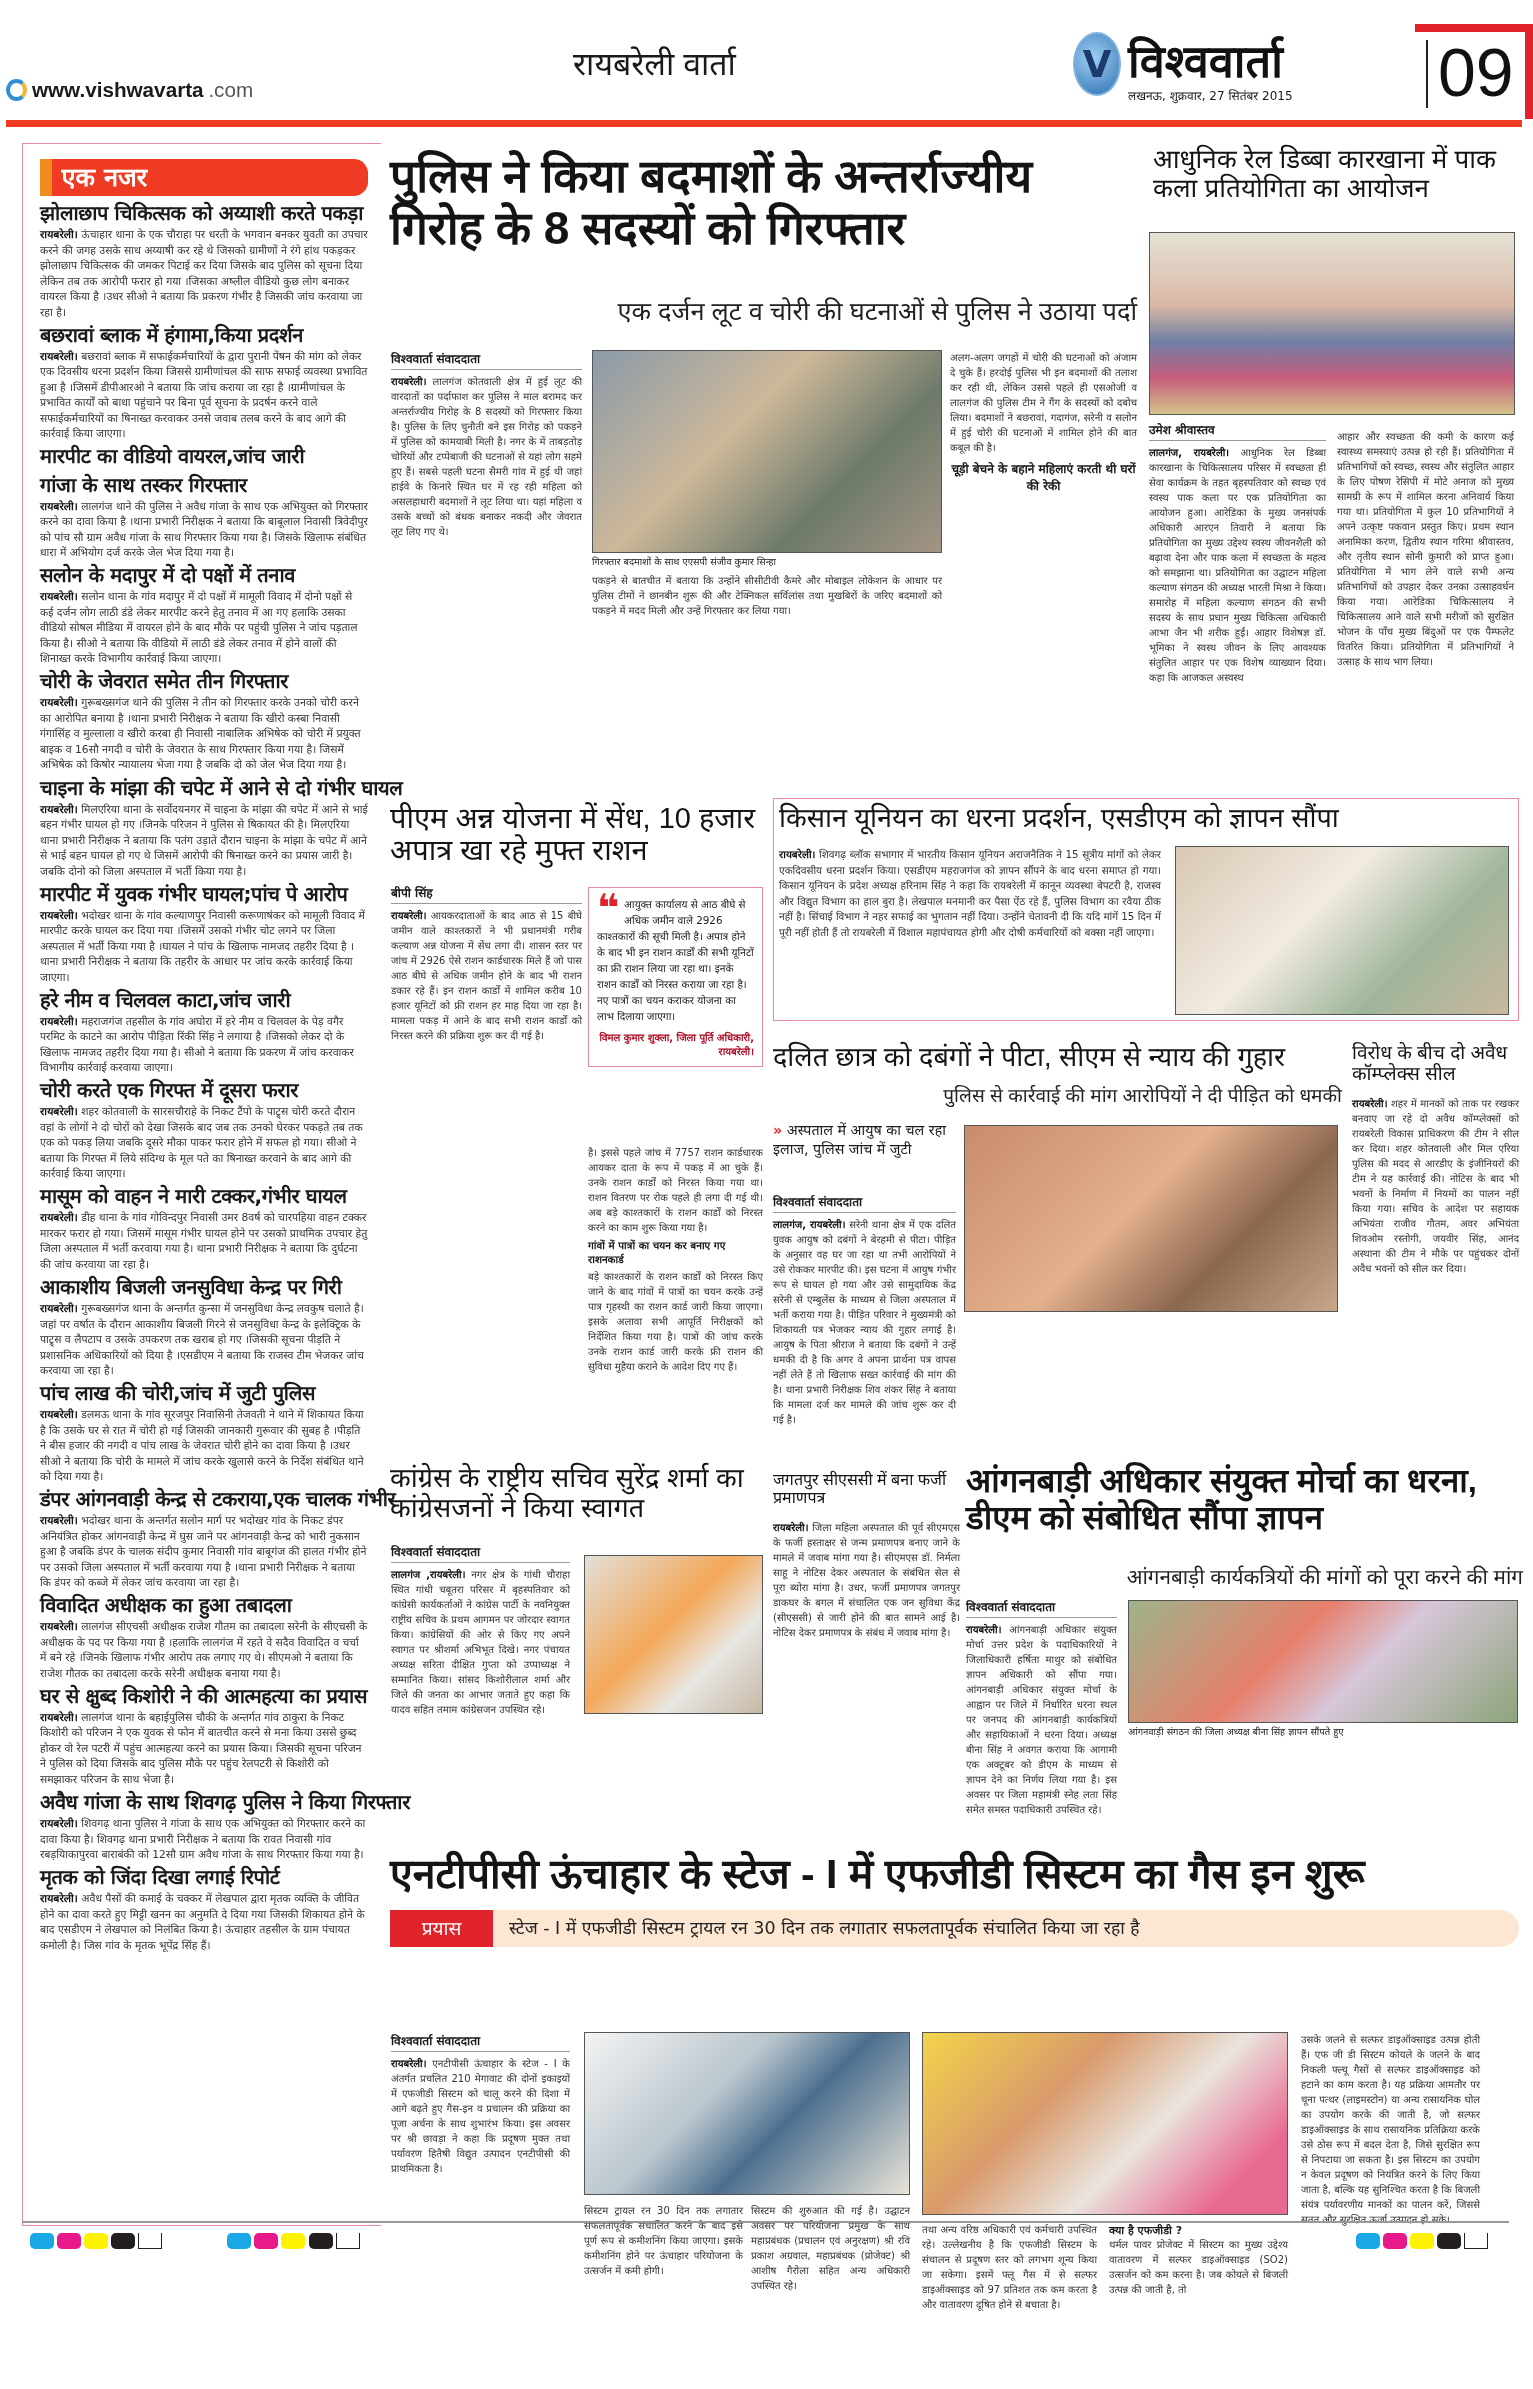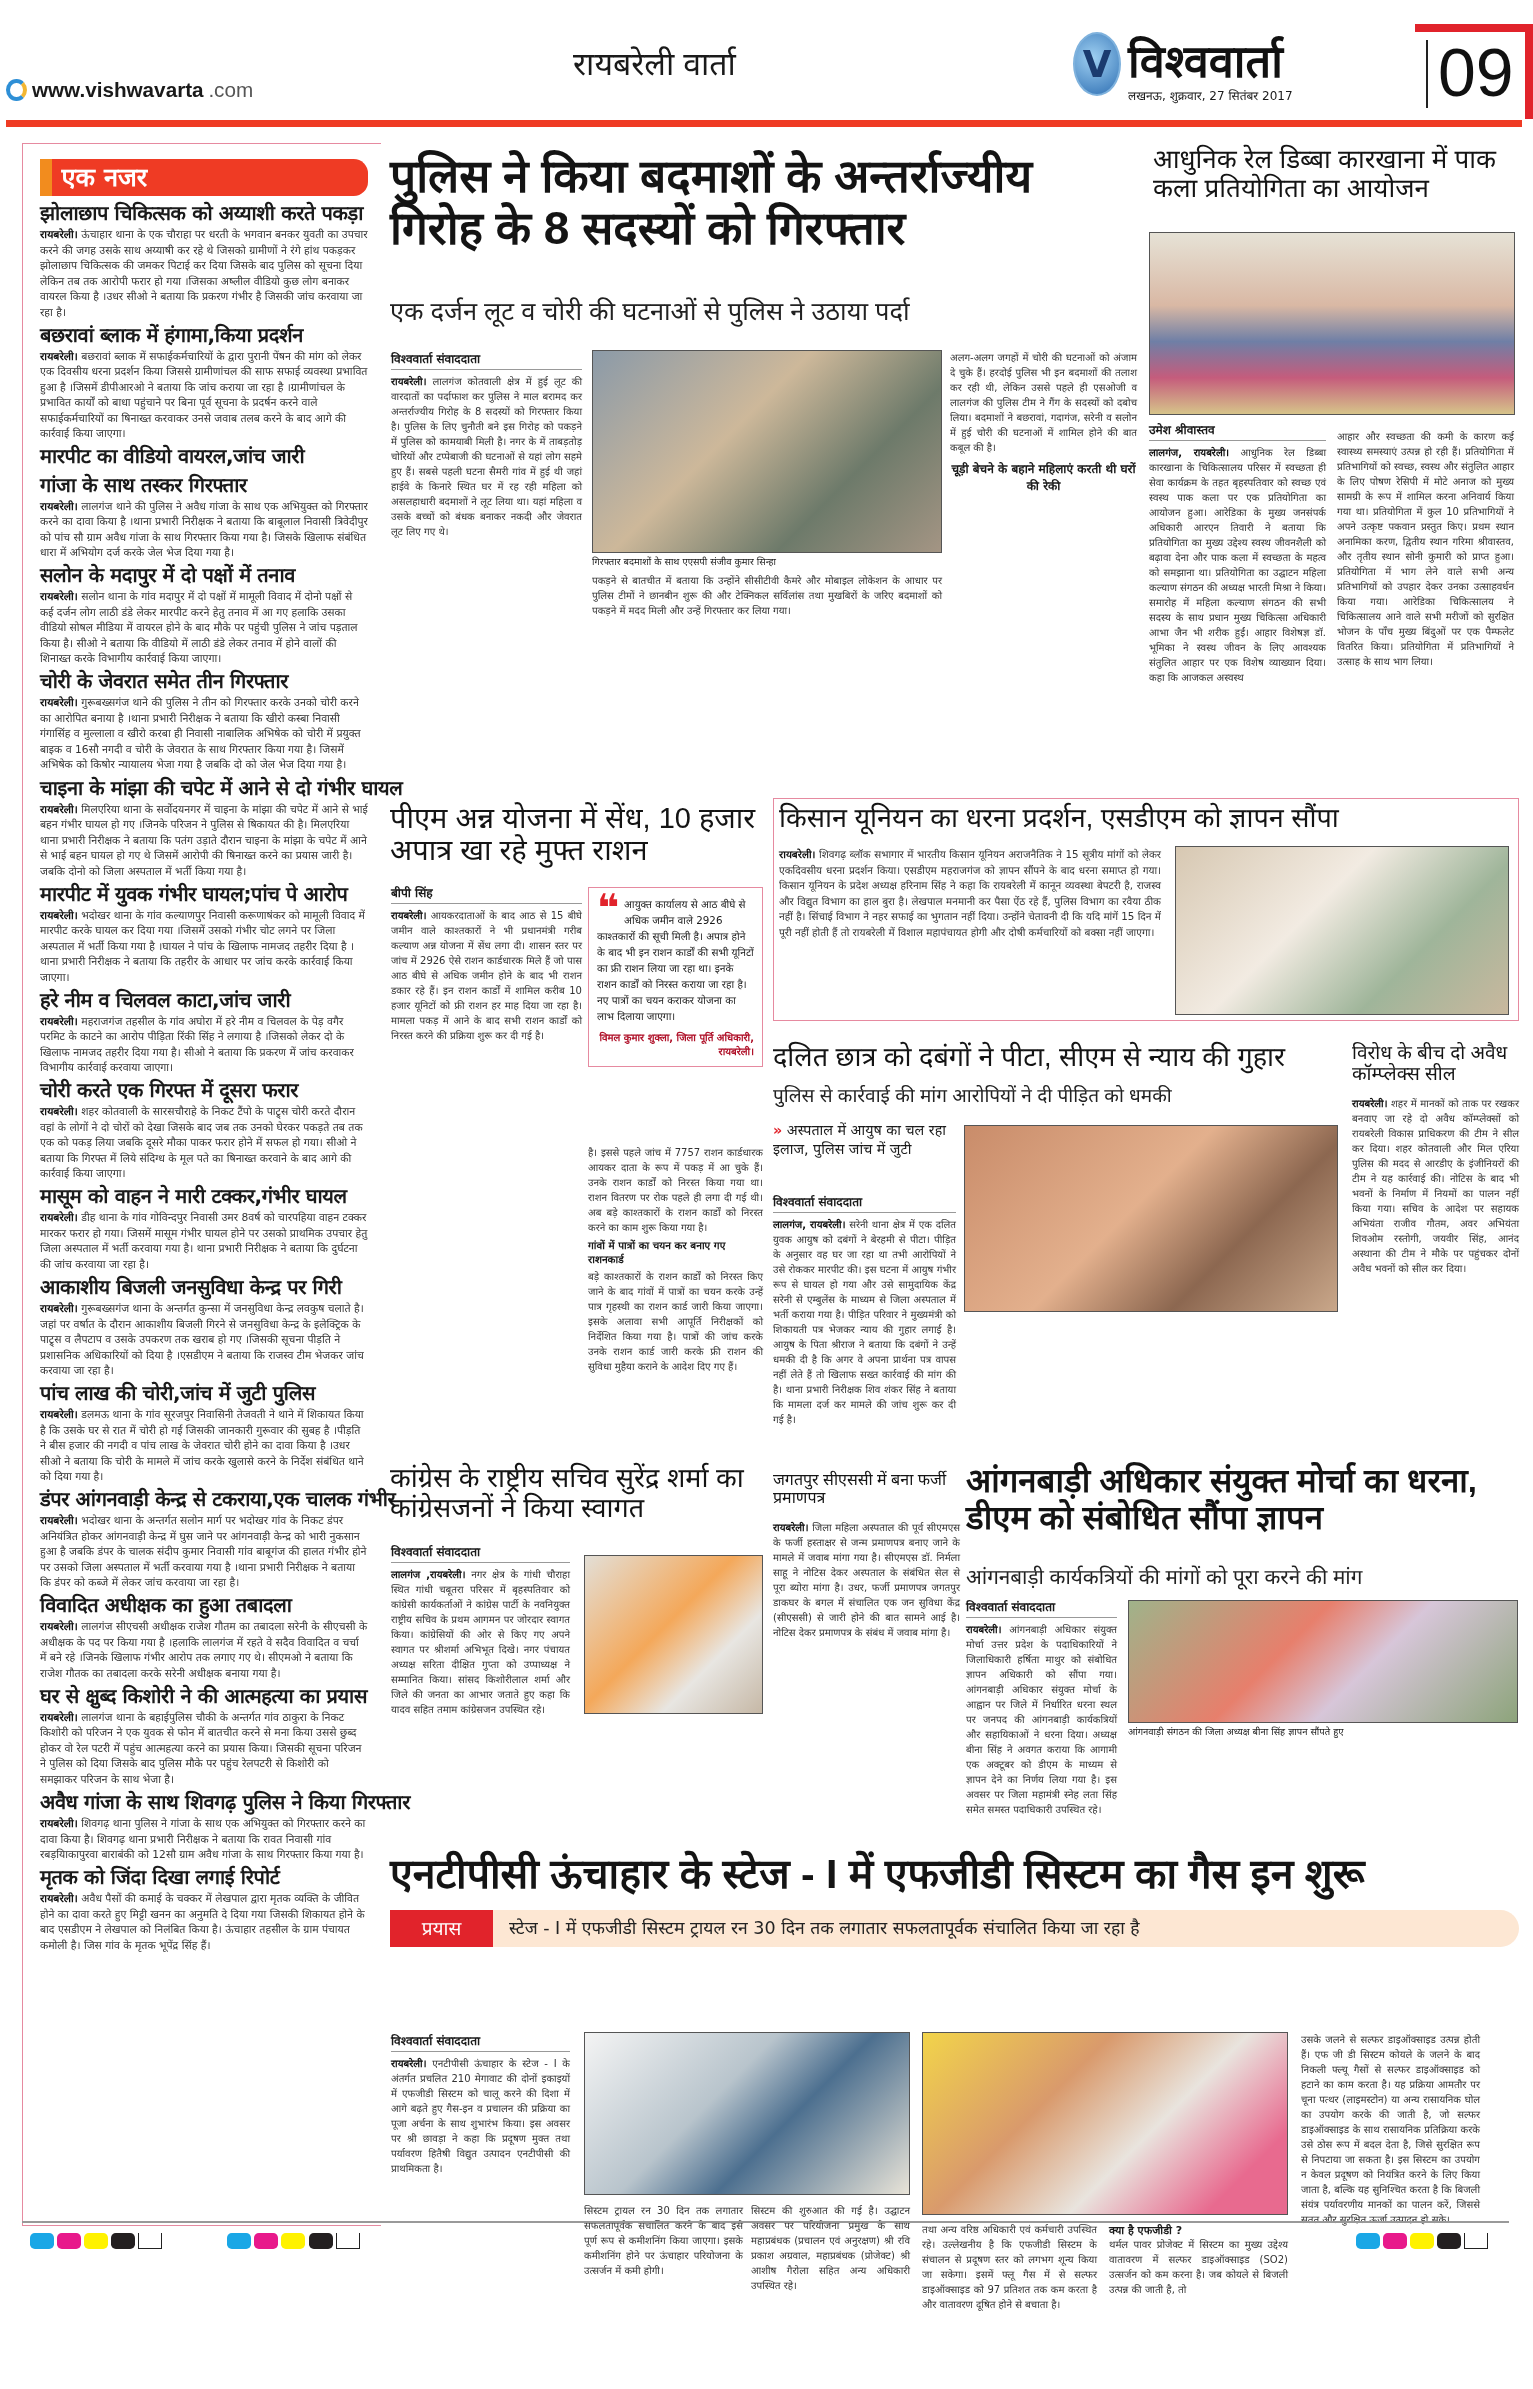--- a/index.html
+++ b/index.html
@@ -22,21 +22,21 @@
   .ek-box { left: 22px; top: 143px; width: 359px; height: 2083px; border: 1.6px solid #e68aa0; border-right: none; }
   .ek-head { left: 40px; top: 159px; width: 328px; height: 37px; background: #ef3b24; border-left: 12.7px solid #f28c1e; border-radius: 0 14.3px 14.3px 0; color: #ffffff; font-size: 25.4px; font-weight: bold; padding-left: 9.5px; line-height: 37px; }
   .brief-list { left: 40px; top: 200px; width: 328px; }
   .brief { margin-bottom: 1.6px; }
   .brief h3 { font-size: 20px; font-weight: bold; line-height: 27px; color: #1a1a1a; white-space: nowrap; letter-spacing: -0.4px; }
   .brief p { font-size: 10.7px; line-height: 15.5px; color: #333; text-align: left; }
   .brief p b { font-weight: bold; color: #111; }
 
   
   .headline { font-weight: bold; color: #141414; line-height: 1.12; font-family: "Liberation Sans", sans-serif; }
-  .subhead { color: #222; text-align: left; line-height: 1.2; font-family: "Liberation Sans", sans-serif; }
+  .subhead { color: #222; text-align: right; line-height: 1.2; font-family: "Liberation Sans", sans-serif; }
   .byline { font-size: 12px; font-weight: bold; border-bottom: 1.6px solid #999; padding-bottom: 2.4px; margin-bottom: 3.2px; }
   .body-text { font-size: 10px; line-height: 15px; color: #333; text-align: justify; }
   .body-text b { color: #111; }
   .photo { background: linear-gradient(135deg, #8b9aa8, #cdb89a 40%, #6d7a6a 70%, #a49584); border: 0.8px solid #555; }
   .caption { font-size: 9.5px; color: #222; }
   .boxed { border: 1.6px solid #e68aa0; }
   .col { position: absolute; }
 
   
   .prayas { left: 390px; top: 1910px; width: 1129px; height: 37px; background: #fde7d3; border-radius: 0 19px 19px 0; }
@@ -56,21 +56,21 @@
 <div class="abs site-url">
   <span class="ie"></span>
   <span>www.vishwavarta</span>
     <span class="dom">.com</span>
 </div>
 <div class="abs section-title">रायबरेली वार्ता</div>
 <div class="abs logo">
     <span>V</span>
   </div>
 <div class="abs brand">विश्ववार्ता</div>
-<div class="abs dateline">लखनऊ,  शुक्रवार, 27 सितंबर 2017</div>
+<div class="abs dateline">लखनऊ,  शुक्रवार, 27 सितंबर 2015</div>
 <div class="abs page-no-box"></div>
 <div class="abs page-divider"></div>
 <div class="abs page-no">09</div>
 <div class="abs red-rule"></div>
 
 <div class="abs ek-box"></div>
 <div class="abs ek-head">एक नजर</div>
 <div class="abs brief-list" id="brief-list">
     <div class="brief">
       <h3>झोलाछाप चिकित्सक को अय्याशी करते पकड़ा</h3>

